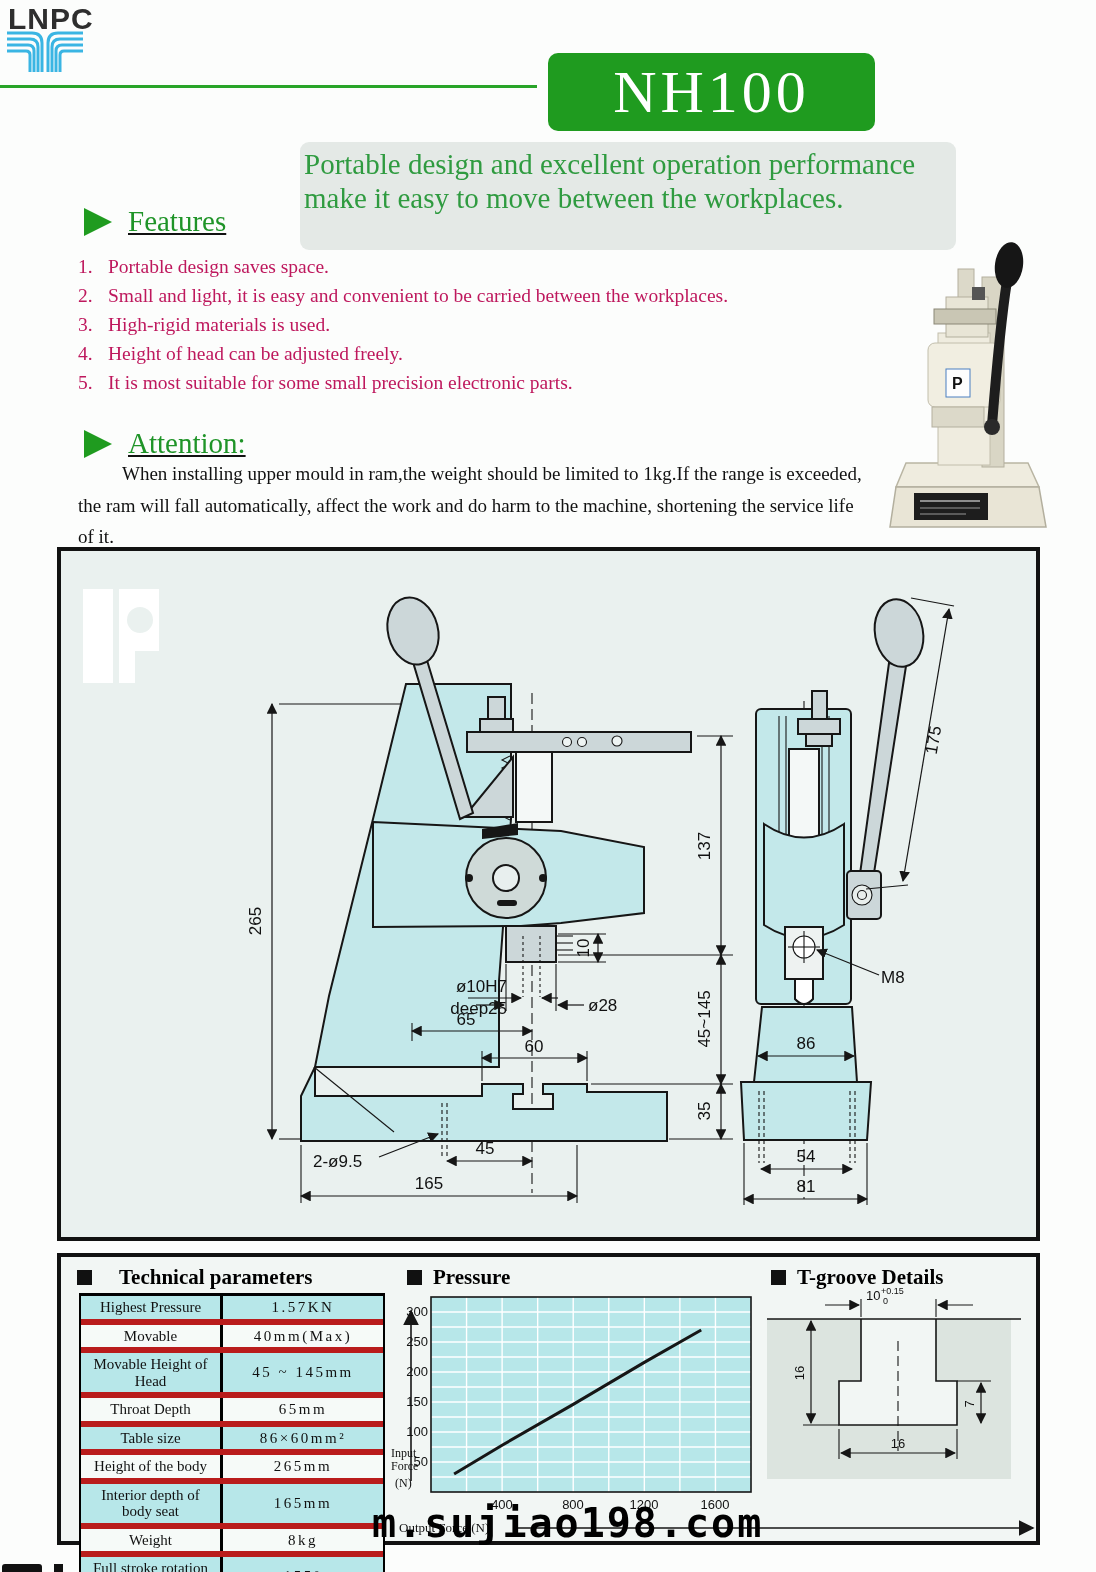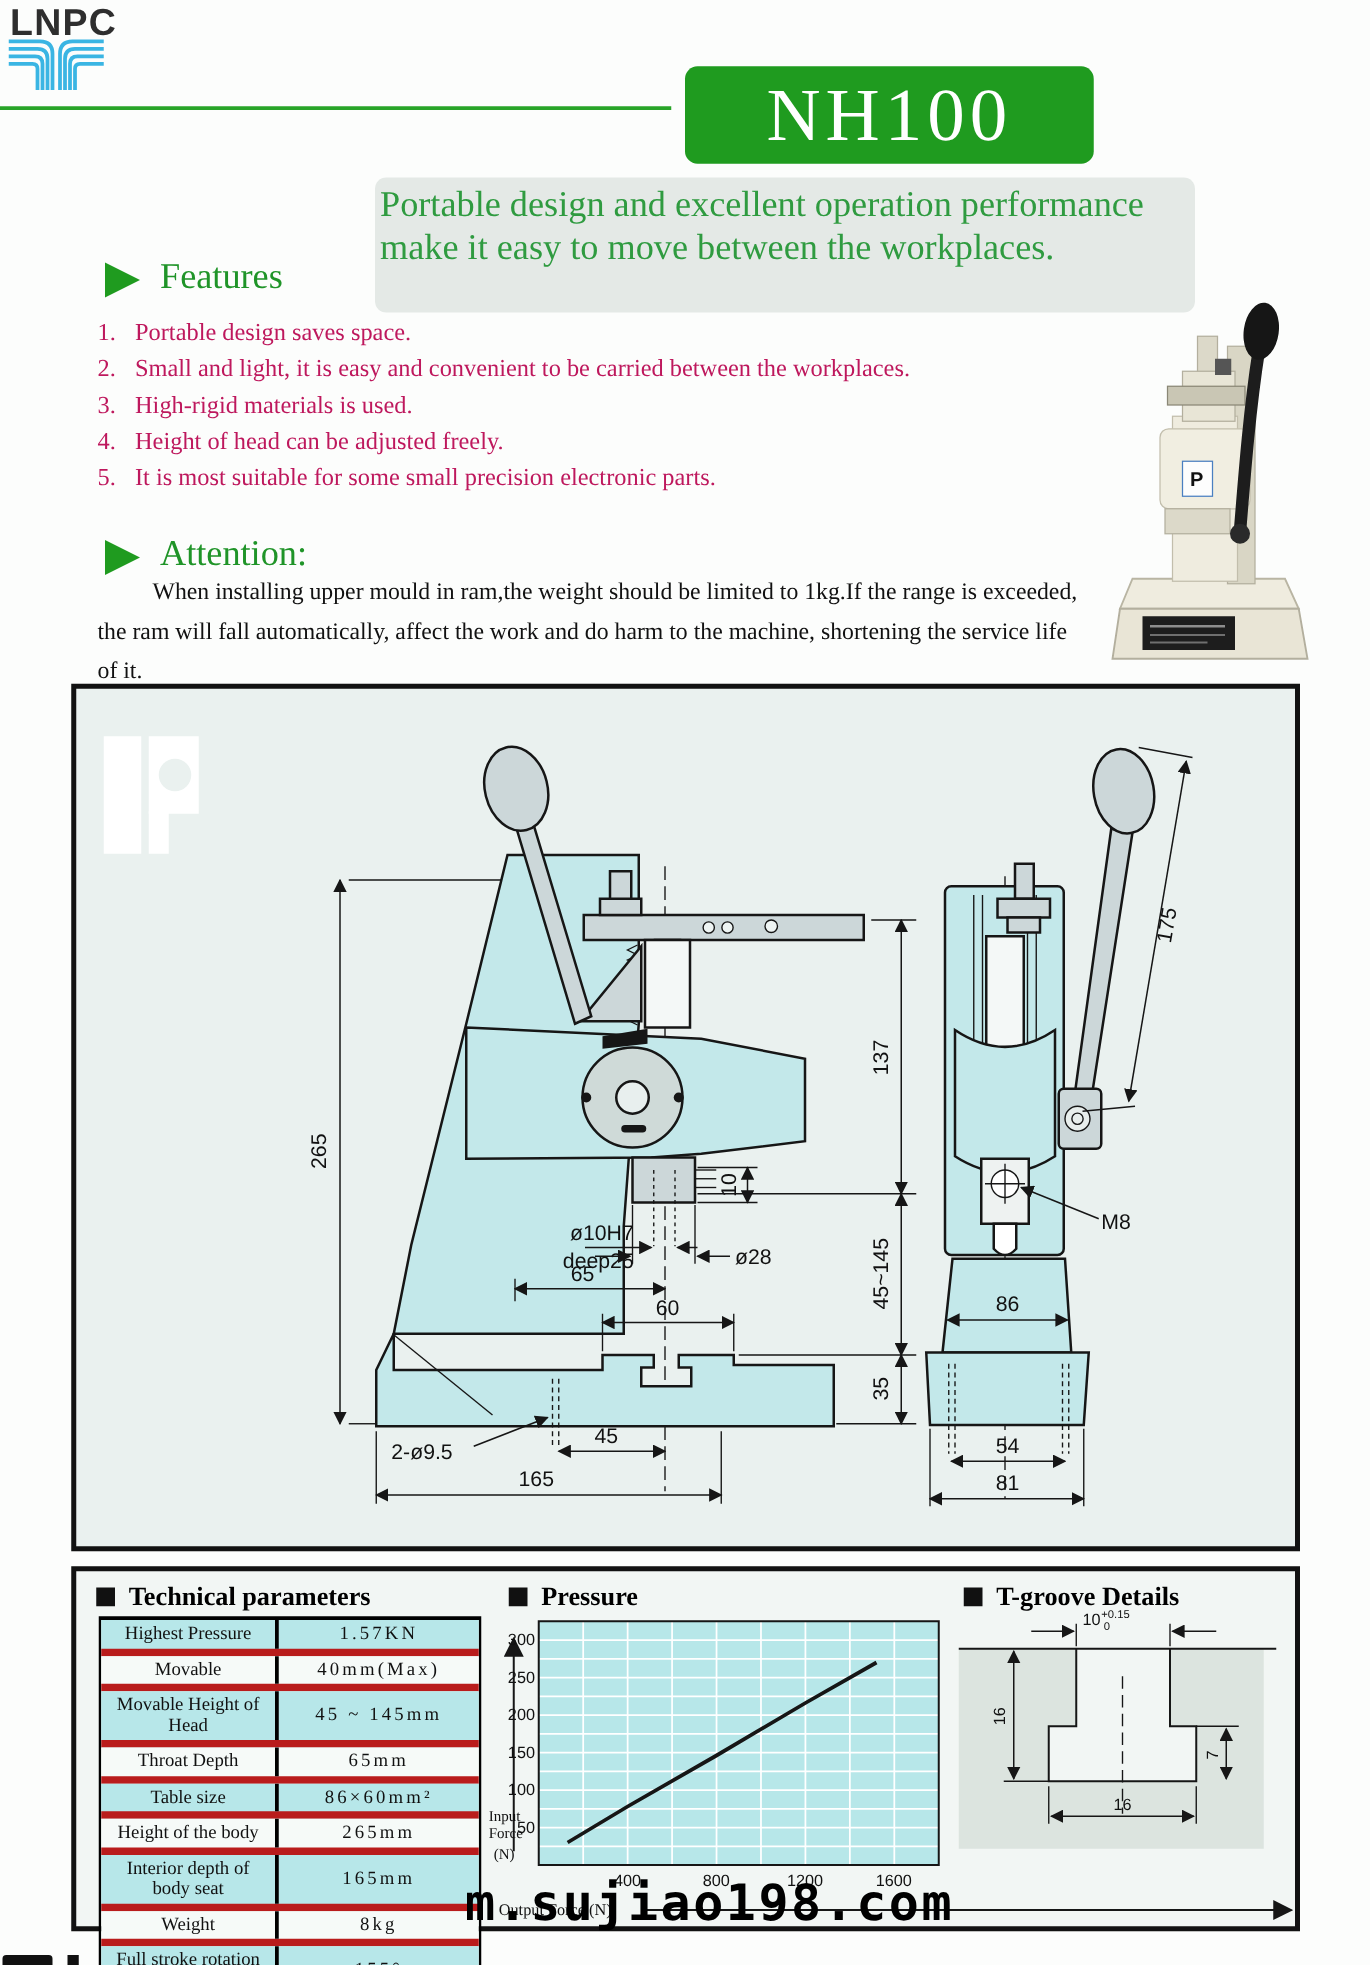--- a/index.html
+++ b/index.html
@@ -10,40 +10,40 @@
   .logo-text{left:8px;top:2px;font-family:"Liberation Sans",sans-serif;font-weight:bold;
              font-size:30px;letter-spacing:1px;color:#2e2e2e;}
   .logo-icon{left:6px;top:29px;}
   .green-line{left:0;top:85px;width:537px;height:3px;background:#28a428;}
   .model-badge{left:536px;top:53px;width:327px;height:78px;background:#1f9b1f;border-radius:10px;
                display:flex;align-items:center;justify-content:center;margin-left:12px;}
   .model-badge span{color:#fff;font-size:60px;letter-spacing:4px;}
   .tagline-box{left:300px;top:142px;width:656px;height:108px;background:#e4e9e6;border-radius:9px;
                box-sizing:border-box;padding:5px 4px;}
   .tagline-box p{margin:0;color:#2f9b40;font-size:29px;line-height:34px;}
-  .sec-heading{display:flex;align-items:flex-end;}
+  .sec-heading{display:flex;align-items:center;text-decoration:underline;}
   .tri{width:0;height:0;border-top:14px solid transparent;border-bottom:14px solid transparent;
        border-left:28px solid #1f9b1f;}
   .sec-heading .lbl{margin-left:16px;font-size:29px;color:#1f9428;}
   .features-heading{left:84px;top:205px;}
   .features-list{left:78px;top:252px;font-size:19.5px;color:#be185d;}
   .feature-item{line-height:29px;white-space:nowrap;}
   .feature-num{display:inline-block;width:30px;}
   .attention-heading{left:84px;top:427px;}
   .attention-body{left:78px;top:458px;width:792px;font-size:19px;line-height:31.5px;
                   text-indent:44px;margin:0;}
   
   .drawing-panel{left:57px;top:547px;width:983px;height:694px;border:4px solid #121212;
                  background:#eaf1ef;box-sizing:border-box;}
   
   .bottom-panel{left:57px;top:1253px;width:983px;height:292px;border:4px solid #121212;
                 background:#f2f6f4;box-sizing:border-box;}
   .bp-heading{position:absolute;display:flex;align-items:center;font-weight:bold;font-size:21px;color:#000;}
   .bp-heading .sq{width:15px;height:15px;background:#111;margin-right:11px;}
-  .h-tech{left:16px;top:8px;}
+  .h-tech{left:16px;top:8px;gap:16px;}
   .h-press{left:346px;top:8px;}
   .h-tgroove{left:710px;top:8px;}
   .ptable{position:absolute;left:18px;top:36px;width:302px;border:2px solid #000;border-top:3px solid #000;}
   .prow{display:grid;grid-template-columns:142px 1fr;border-bottom:6px solid #b91c1c;}
   .prow:last-child{border-bottom:none;}
   .prow:nth-child(odd){background:#b7e7e9;}
   .prow:nth-child(even){background:#f6faf8;}
   .pcell{padding:3px 4px;font-size:15px;line-height:1.1;display:flex;align-items:center;justify-content:center;text-align:center;}
   .plabel{border-right:3px solid #000;}
   .pvalue{letter-spacing:2.5px;}

